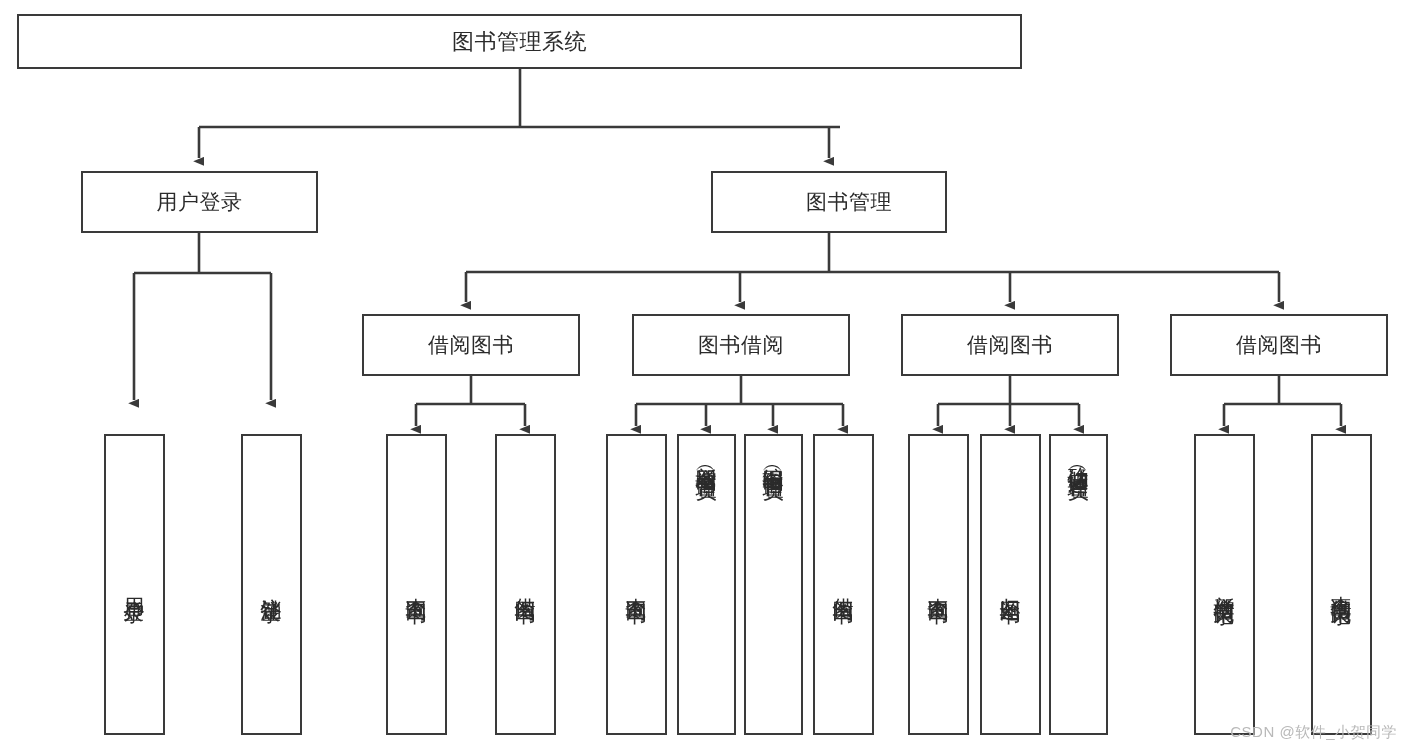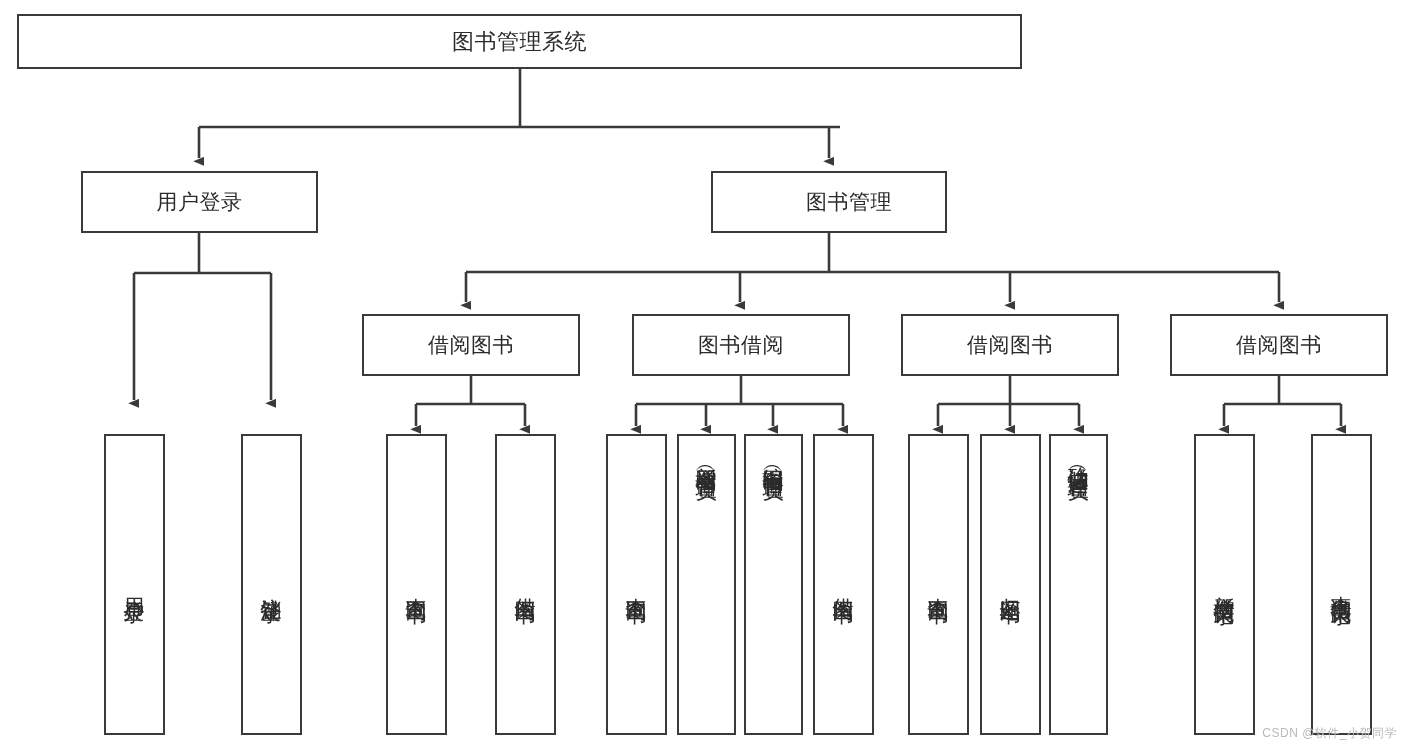--- a/index.html
+++ b/index.html
@@ -63,21 +63,21 @@
     align-items: center;
     padding-top: 0;
   }
   #root-node .label {
     font-size: 22px;
   }
   #watermark {
     position: absolute;
     right: 8px;
     bottom: 5px;
-    font-size: 12px;
+    font-size: 15px;
     color: #b9b9b9;
     letter-spacing: 0.5px;
     z-index: 3;
     white-space: nowrap;
   }
 </style>
 </head>
 <body>
 
 <div id="canvas">

